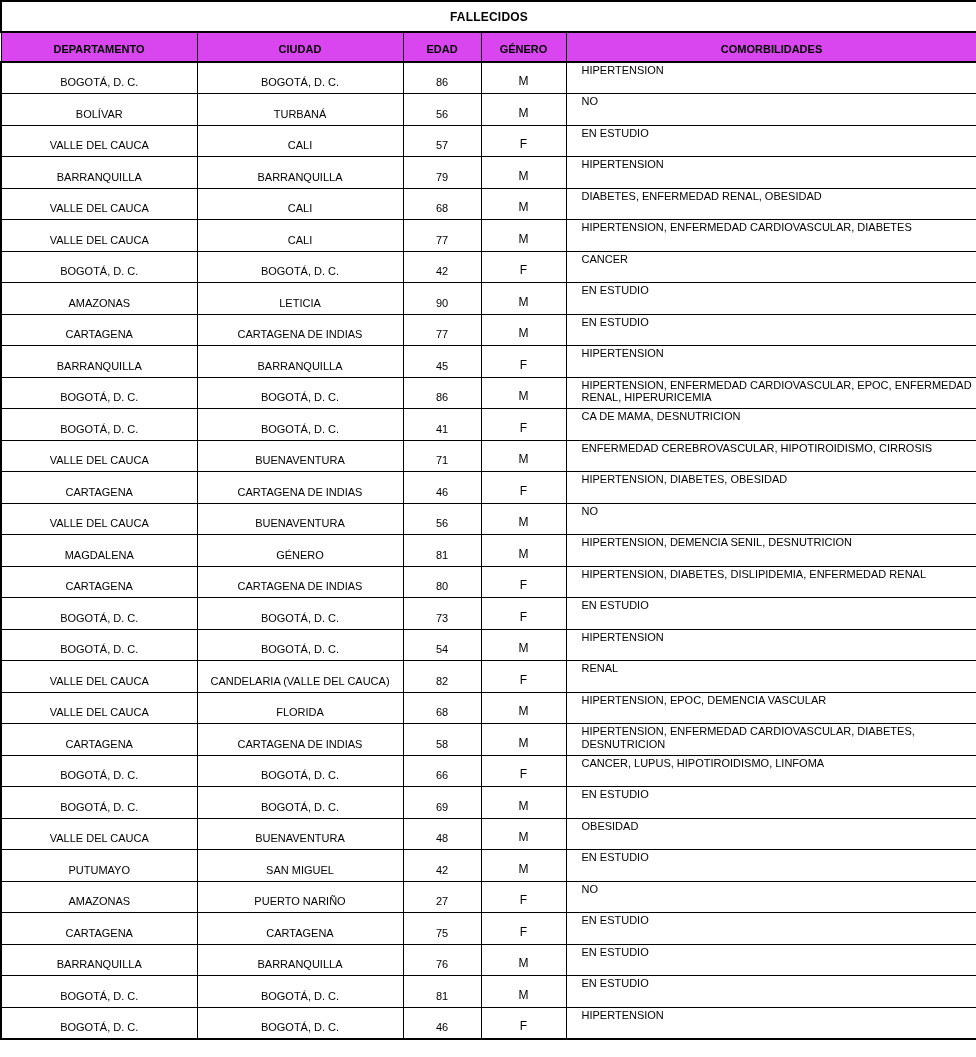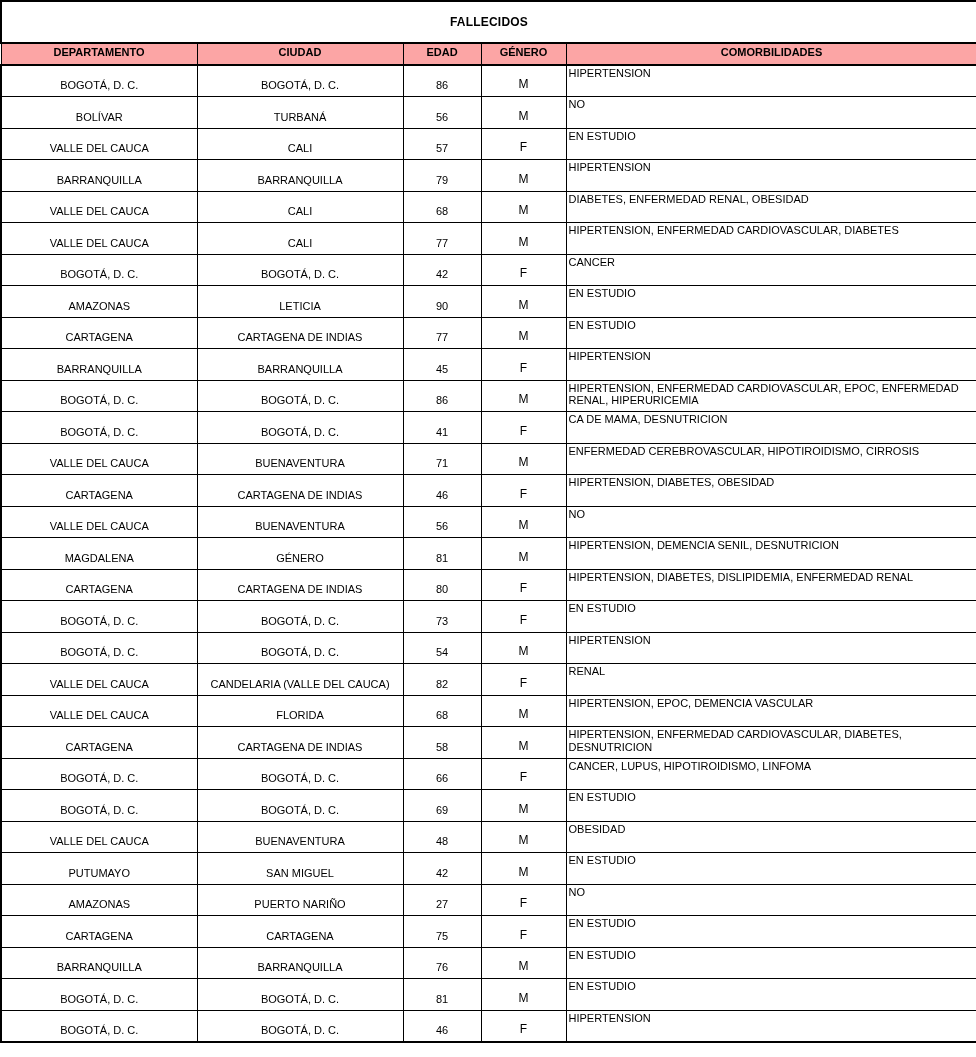--- a/index.html
+++ b/index.html
@@ -20,33 +20,33 @@
   }
   col.c1 { width: 196px; }
   col.c2 { width: 206px; }
   col.c3 { width: 78px; }
   col.c4 { width: 85px; }
   col.c5 { width: 411px; }
 
   tr.title-row th {
     border: 2px solid #000000;
     background: #ffffff;
-    height: 42px;
+    height: 31px;
     font-size: 12px;
     font-weight: bold;
     text-align: center;
     vertical-align: middle;
     letter-spacing: 0.2px;
   }
   tr.header-row th {
     border: 2px solid #000000;
     border-left-width: 1.5px;
     border-right-width: 1.5px;
-    background: #fca5a5;
-    height: 22px;
+    background: #d946ef;
+    height: 30px;
     font-size: 11px;
     font-weight: bold;
     text-align: center;
     vertical-align: bottom;
     padding-bottom: 6px;
   }
   tbody td {
     border: 1.5px solid #000000;
     height: 31.5px;
     font-size: 11px;
@@ -60,21 +60,21 @@
 
   td.c-dept, td.c-city, td.c-age, td.c-gen {
     text-align: center;
     vertical-align: bottom;
     padding: 0 2px 4px 2px;
   }
   td.c-gen { font-size: 12px; }
   td.c-com {
     text-align: left;
     vertical-align: top;
-    padding: 1px 4px 1px 2px;
+    padding: 1px 4px 1px 15px;
   }
 </style>
 </head>
 <body>
 
 <div class="sheet">
   <table class="fallecidos">
     <colgroup>
       <col class="c1">
         <col class="c2">

